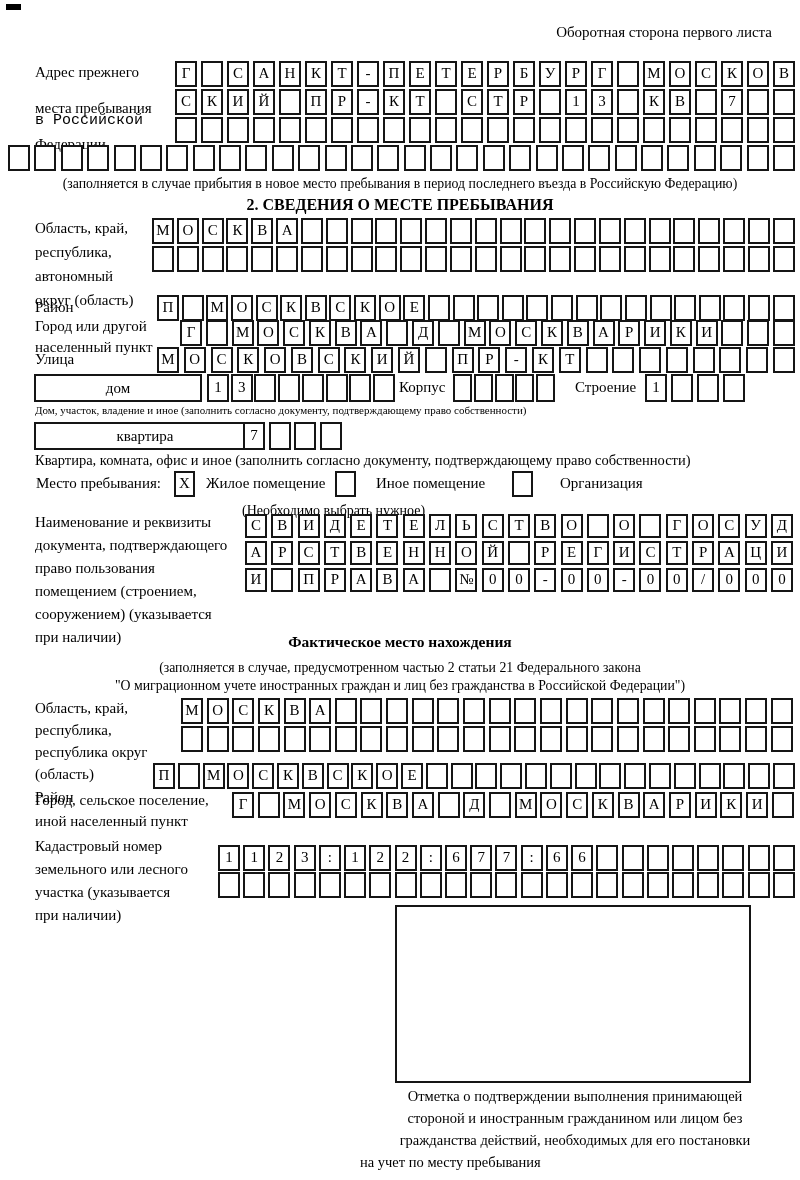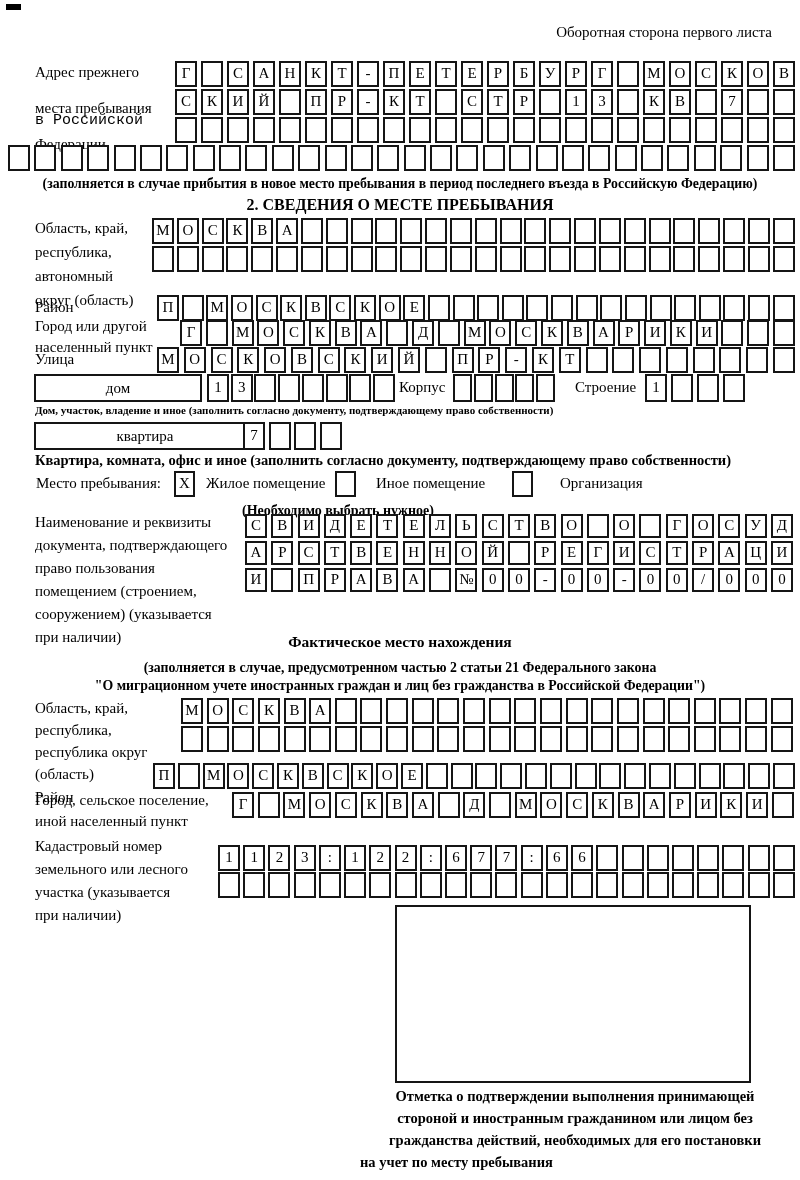--- a/index.html
+++ b/index.html
@@ -2,21 +2,21 @@
 <html><head>
 <meta charset="utf-8">
 <style>
   html,body{margin:0;padding:0;}
   body{
     width:800px;height:1180px;position:relative;overflow:hidden;
     background:#ffffff;color:#000;
     font-family:"Liberation Serif","DejaVu Serif",serif;
   }
   .lbl{position:absolute;font-size:15px;line-height:1.15;white-space:nowrap;}
-  .cap{position:absolute;font-size:13.8px;white-space:nowrap;font-weight:bold;}
+  .cap{position:absolute;font-size:13.8px;white-space:nowrap;}
   .center{left:0;width:800px;text-align:center;}
   .bold{font-weight:bold;}
   .crow{position:absolute;display:flex;justify-content:space-between;}
   .cell{
     box-sizing:border-box;flex:none;width:22px;height:26px;
     border:2px solid #151515;background:#fff;
     font-size:15px;line-height:21px;text-align:center;
   }
   .tall .cell{height:28px;line-height:23px;}
   .h24 .cell{height:24px;line-height:19px;}

